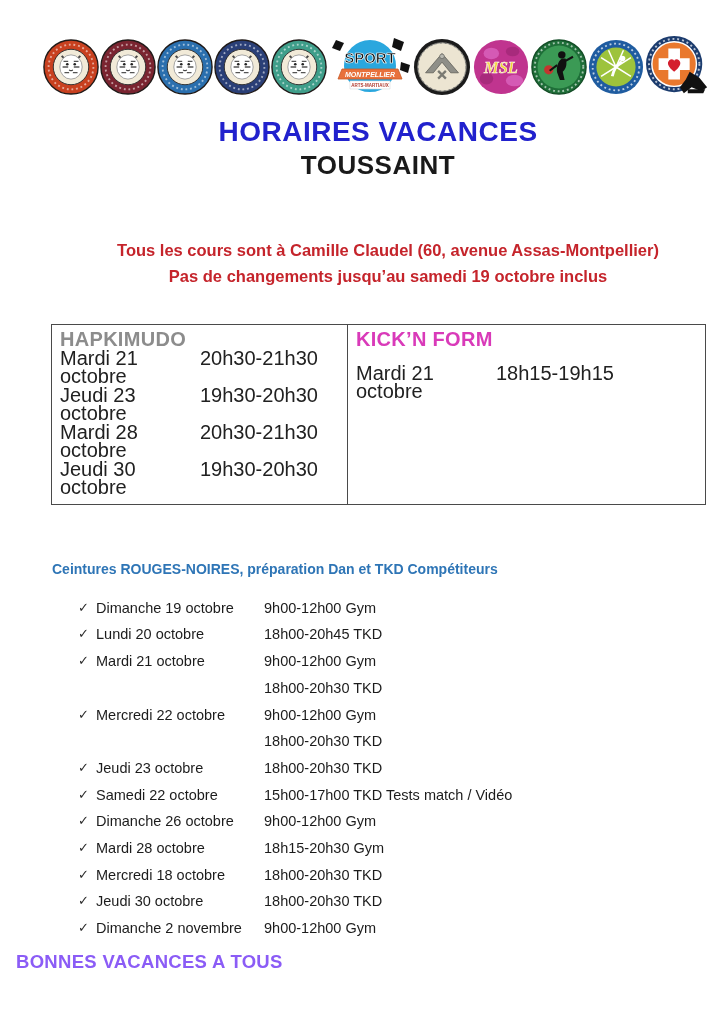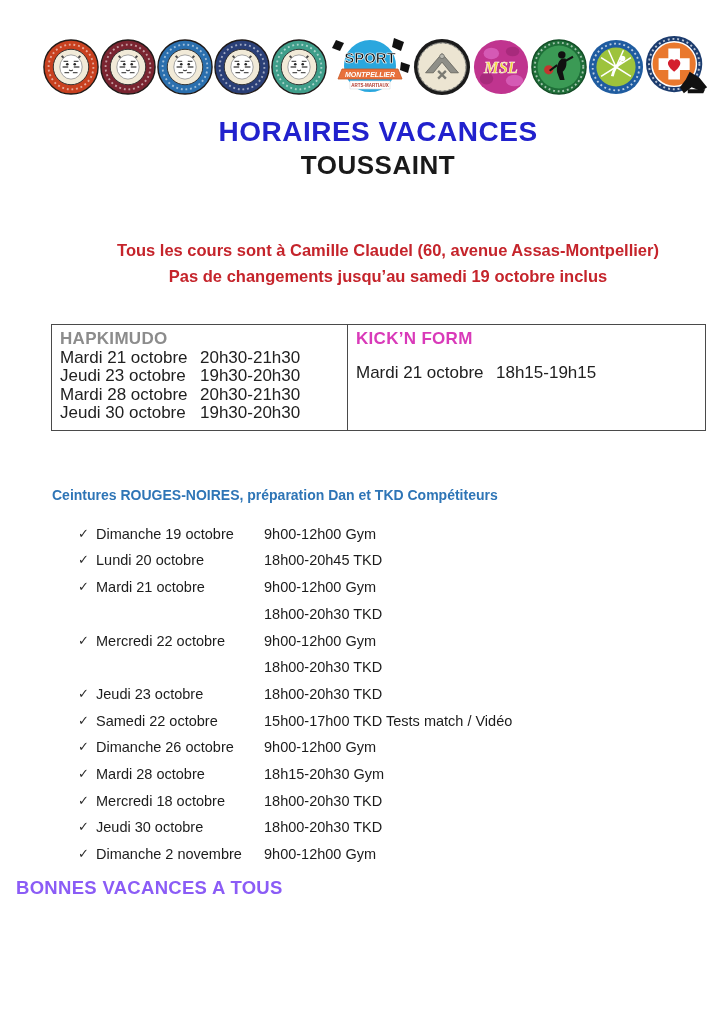--- a/index.html
+++ b/index.html
@@ -30,21 +30,21 @@
   
   .notice{
     margin-top:56px;text-align:center;
     font-size:16.5px;font-weight:bold;color:#c5242b;line-height:1.6;margin-left:20px;
   }
   
   .schedule-box{
     margin:34px 34px 0 35px;
     border:1px solid #4a4a4a;
     display:flex;
-    font-size:17px;
+    font-size:20px;
   }
   .cell{padding:5px 8px 7px 8px;}
   .cell.left{width:45%;border-right:1px solid #4a4a4a;}
   .cell.right{width:55%;}
   .cell-title{font-weight:bold;margin-bottom:1px;line-height:18px;}
   .cell-title.hapki{color:#8c8c8c;letter-spacing:.3px;}
   .cell-title.kick{color:#d93ab9;letter-spacing:.3px;}
   .trow{display:flex;line-height:18.5px;}
   .trow .tdate{width:140px;flex:0 0 auto;}
   .cell.right .trow{margin-top:16px;}

